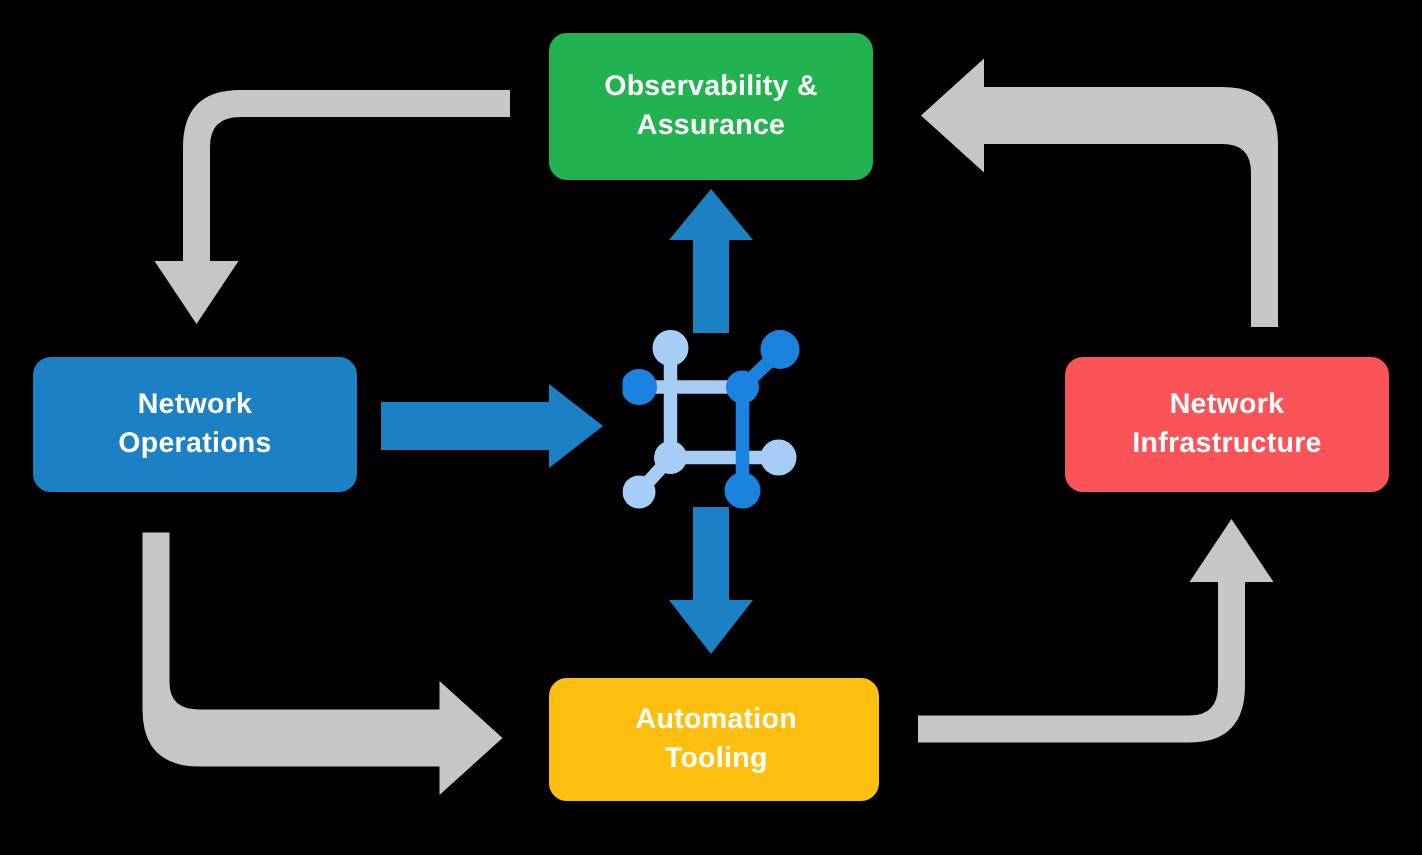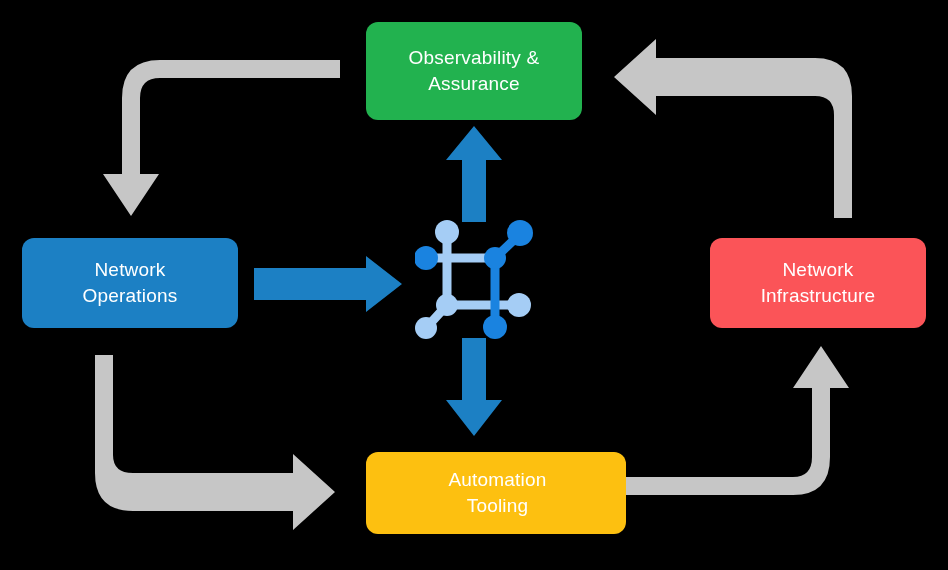--- a/index.html
+++ b/index.html
@@ -18,31 +18,31 @@
   .node-box {
     position: absolute;
     border-radius: 12px;
     display: flex;
     align-items: center;
     justify-content: center;
     text-align: center;
     color: #ffffff;
     font-size: 19px;
     line-height: 1.35;
-    font-weight: 400;
+    font-weight: 700;
     letter-spacing: 0.2px;
     box-sizing: border-box;
     padding: 6px 10px;
   }
   .node-label { display: block; white-space: pre-line; }
 
   #box-observability { left: 366px; top: 22px;  width: 216px; height: 98px; background: #22b24f; }
   #box-network-operations { left: 22px;  top: 238px; width: 216px; height: 90px; background: #1c80c4; }
   #box-network-infrastructure { left: 710px; top: 238px; width: 216px; height: 90px; background: #fb5458; }
-  #box-automation-tooling { left: 366px; top: 452px; width: 260px; height: 82px; background: #fdc010; padding-left: 13px; }
+  #box-automation-tooling { left: 366px; top: 452px; width: 220px; height: 82px; background: #fdc010; padding-left: 13px; }
 
   .svg-layer {
     position: absolute;
     left: 0; top: 0;
     width: 948px; height: 570px;
     pointer-events: none;
   }
   .hub-icon {
     position: absolute;
     left: 415px; top: 215px;

